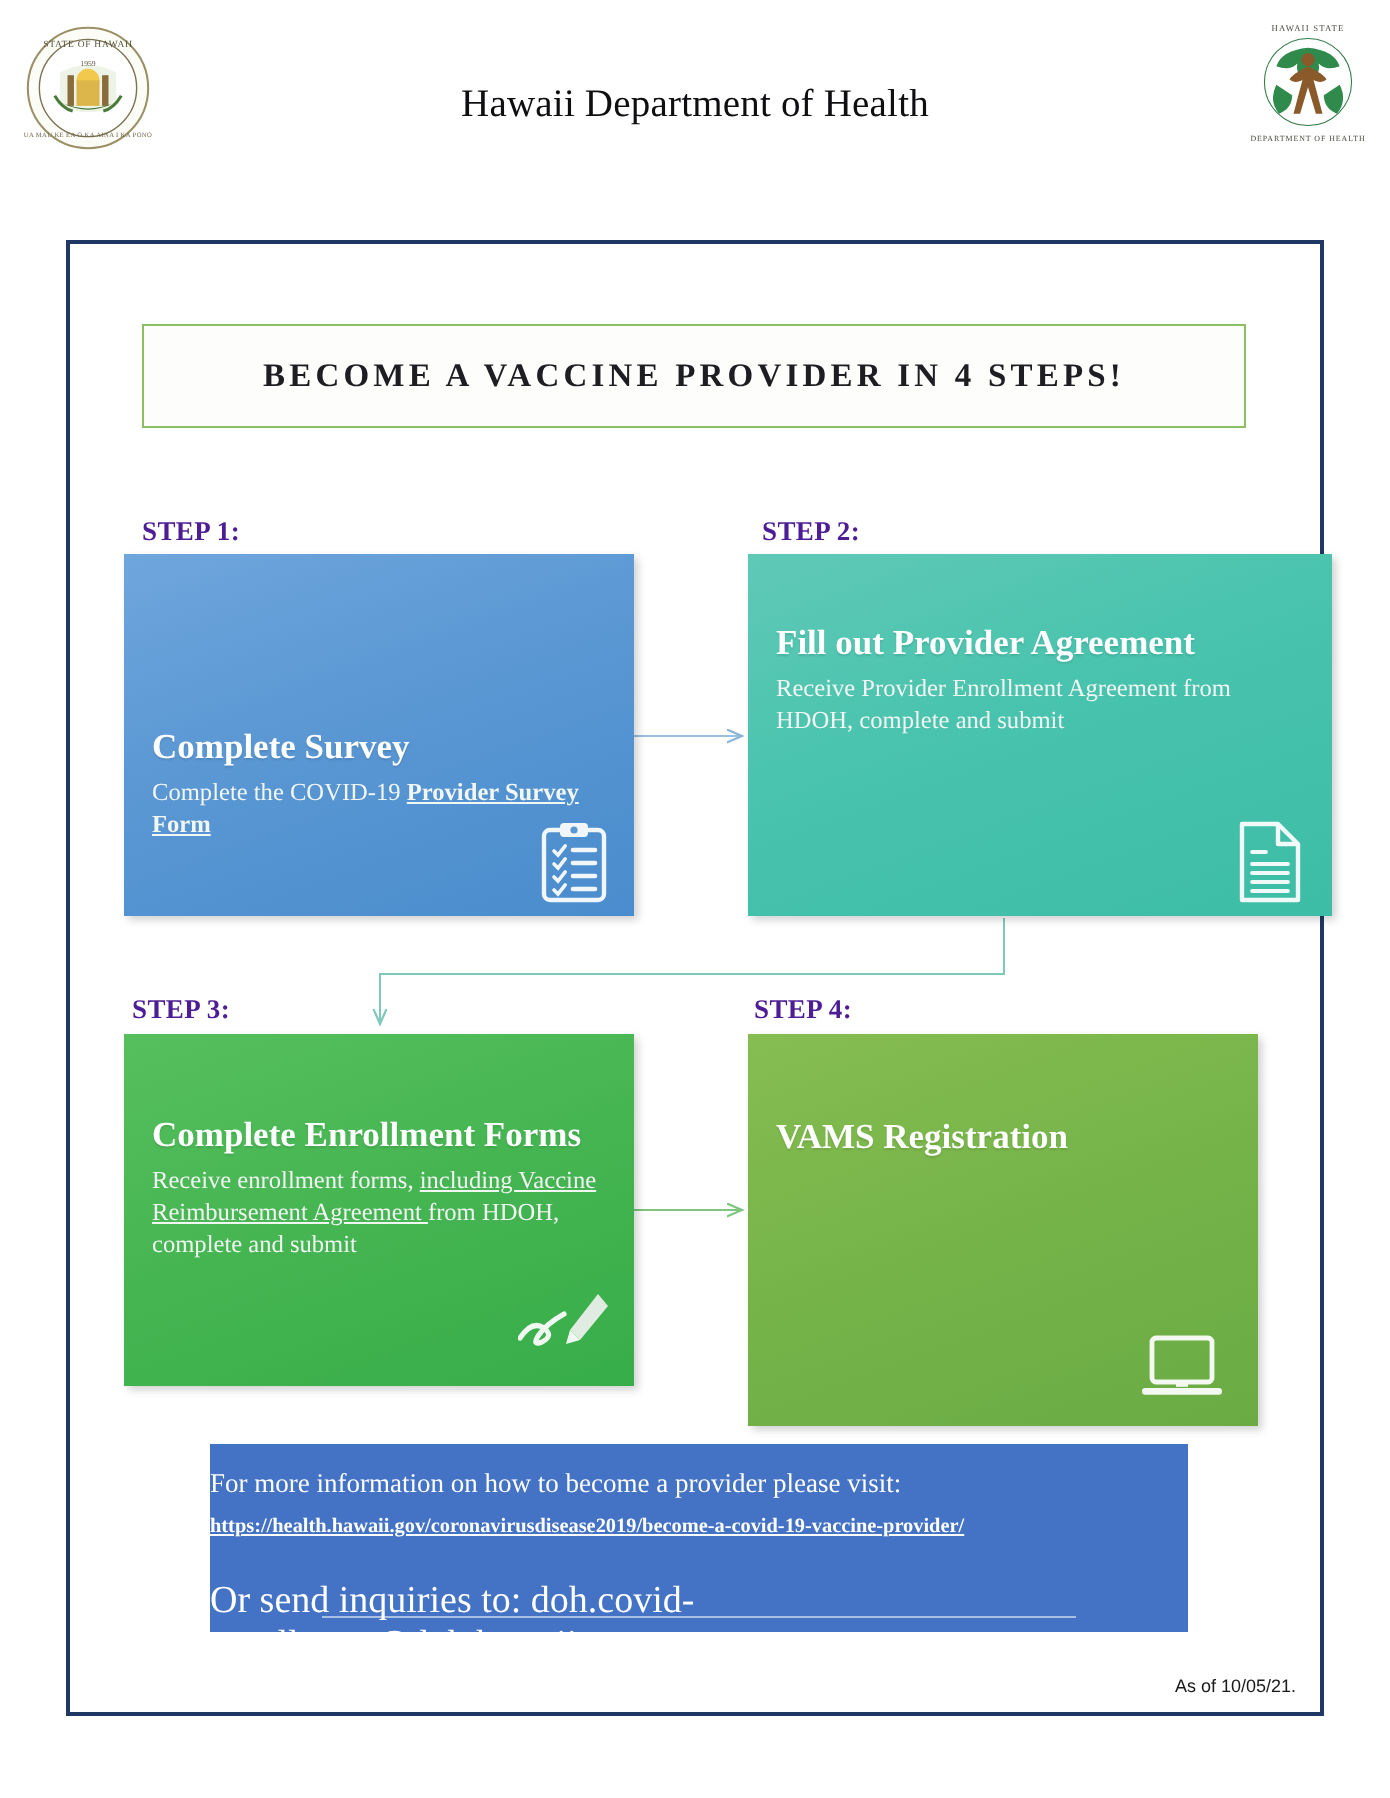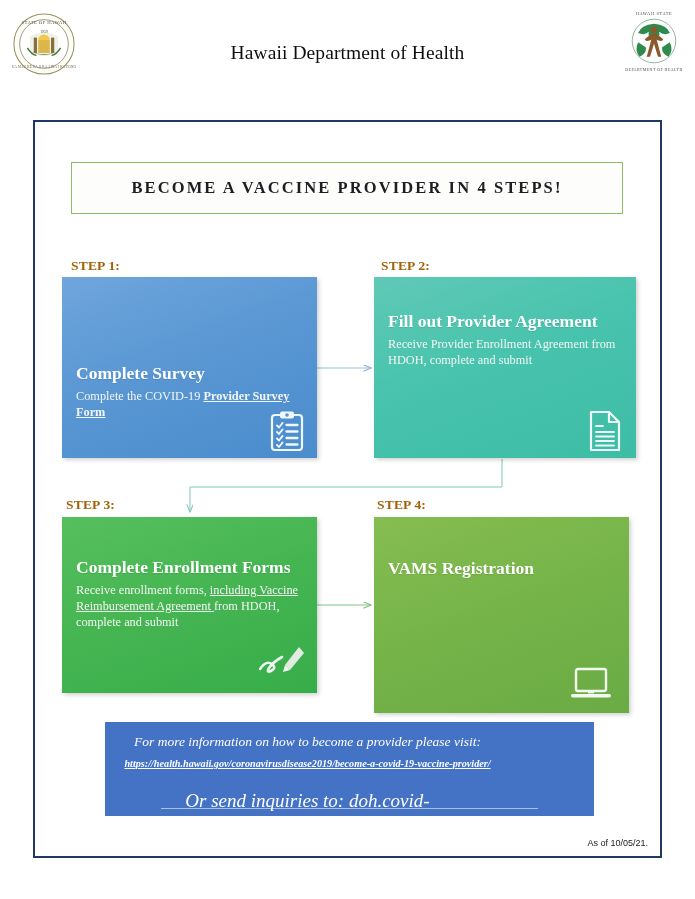--- a/index.html
+++ b/index.html
@@ -81,21 +81,21 @@
     color: #1d1d22;
     white-space: nowrap;
   }
 
   
   .step-label {
     position: absolute;
     font-family: "Liberation Serif", serif;
     font-weight: bold;
     font-size: 13.5px;
-    color: #a16207;
+    color: #4c1d95;
     letter-spacing: .2px;
   }
   .lbl-1 { left: 71px;  top: 258px; }
   .lbl-2 { left: 381px; top: 258px; }
   .lbl-3 { left: 66px;  top: 497px; }
   .lbl-4 { left: 377px; top: 497px; }
 
   
   .card {
     position: absolute;
@@ -135,21 +135,21 @@
   
   #card1 {
     left: 62px; top: 277px; width: 255px; height: 181px;
     background: linear-gradient(160deg, #6fa6dc 0%, #5b98d4 42%, #4a8ccd 100%);
   }
   #card1 .card-inner { top: 55px; margin-top: 30px; }
   #card1 .card-icon { right: 13px; bottom: 6px; width: 34px; height: 42px; }
 
   
   #card2 {
-    left: 374px; top: 277px; width: 262px; height: 181px;
+    left: 374px; top: 277px; width: 292px; height: 181px;
     background: linear-gradient(160deg, #5fc9b6 0%, #48c3ad 45%, #3dbda6 100%);
   }
   #card2 .card-inner { top: 33px; }
   #card2 .card-icon { right: 14px; bottom: 6px; width: 34px; height: 42px; }
 
   
   #card3 {
     left: 62px; top: 517px; width: 255px; height: 176px;
     background: linear-gradient(160deg, #56bf5d 0%, #45b552 48%, #37ad49 100%);
   }
@@ -175,24 +175,23 @@
   
   .infobox {
     position: absolute;
     left: 105px; top: 722px;
     width: 489px; height: 94px;
     background: #4472c4;
   }
   .info-line {
     position: absolute;
     left: 0; width: 405px;
-    text-align: center;
+    text-align: left;
     color: #ffffff;
     font-family: "Liberation Serif", serif;
-    font-style: italic;
   }
   .info-1 { top: 12px;  font-size: 13.5px; }
   .info-2 { top: 36px;  font-size: 10.2px; font-weight: bold; text-decoration: underline; }
   .info-3 { top: 68px;  font-size: 19px; }
   .info-rule {
     position: absolute;
     left: 56px; top: 86px;
     width: 377px; height: 1px;
     background: rgba(255,255,255,.55);
   }

